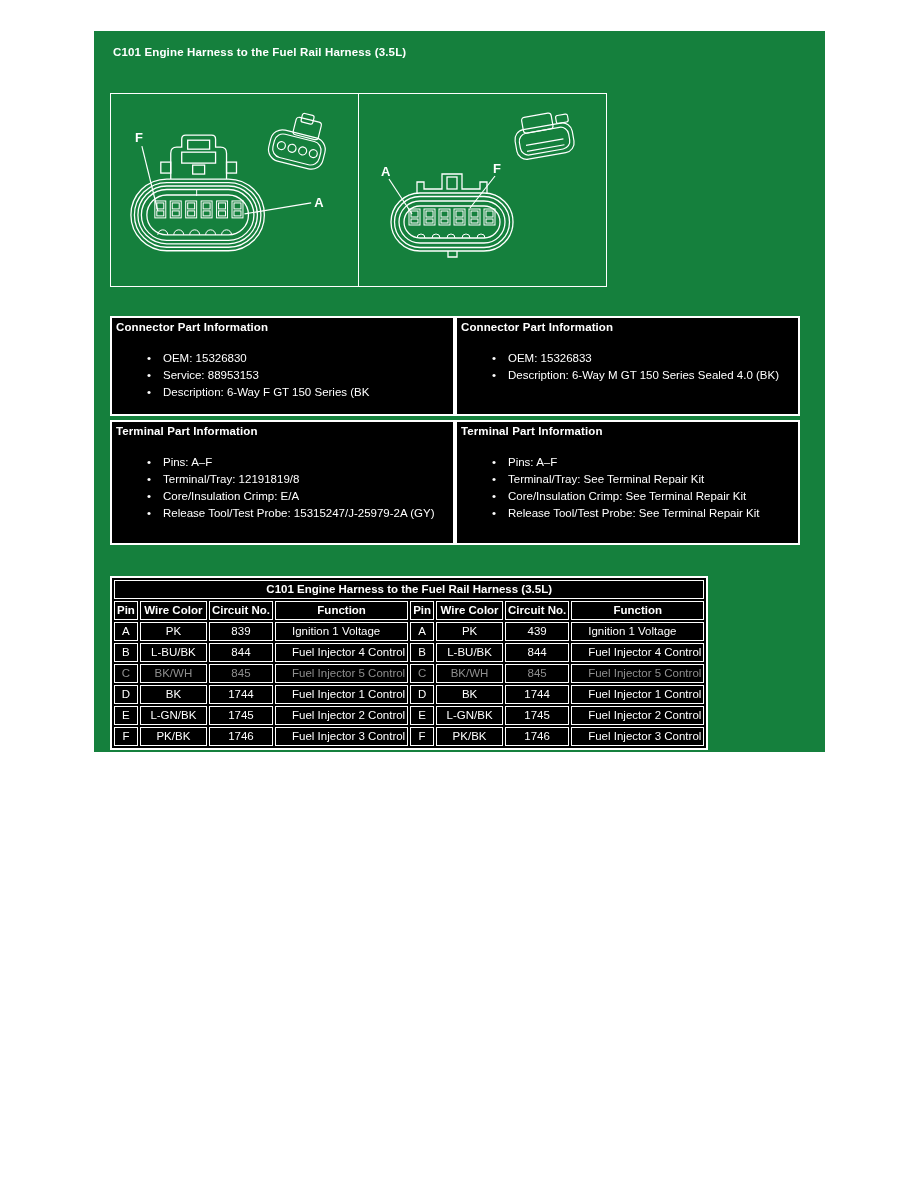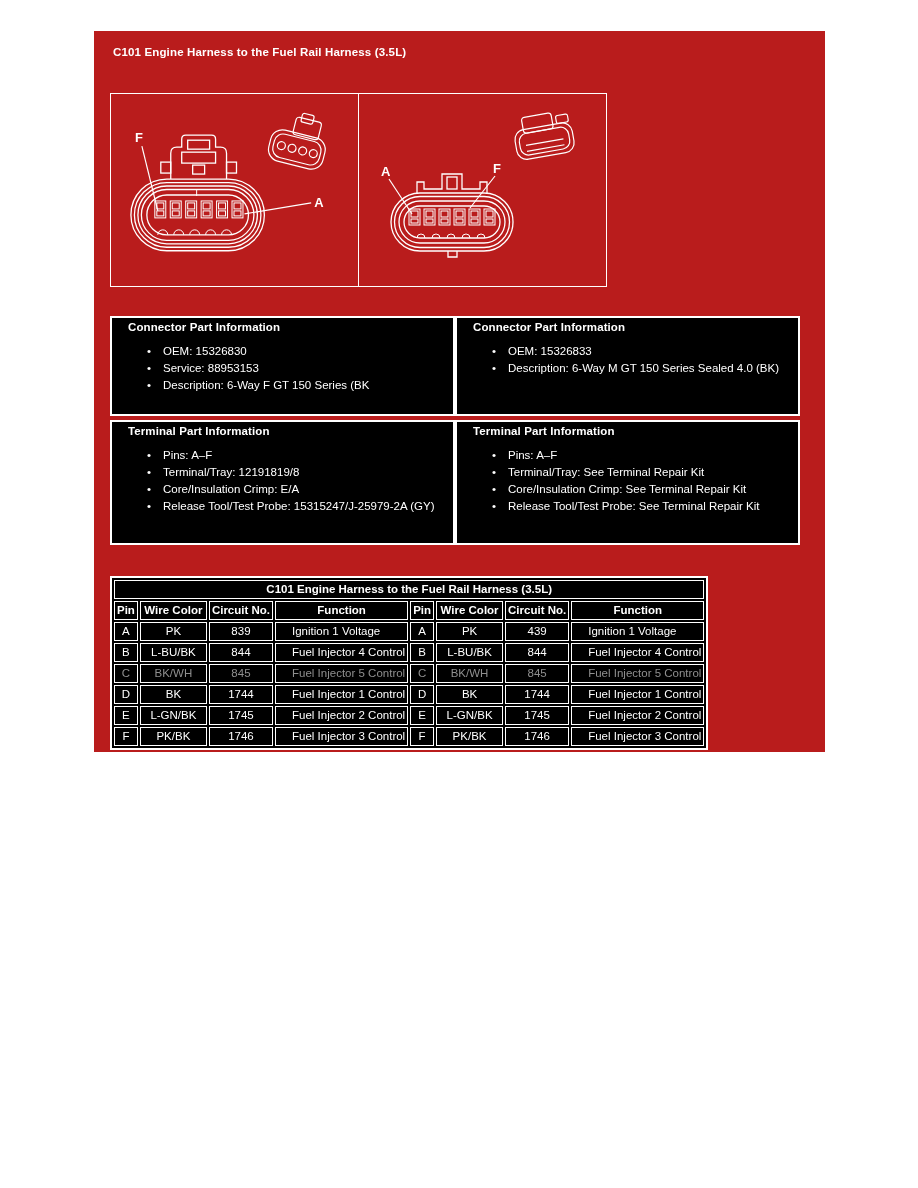--- a/index.html
+++ b/index.html
@@ -2,41 +2,41 @@
 <html><head>
 <meta charset="utf-8">
 <style>
   html,body{margin:0;padding:0;}
   body{
     width:918px;height:1188px;position:relative;background:#ffffff;
     font-family:"Liberation Sans",sans-serif;overflow:hidden;
   }
   .card{
     position:absolute;left:94px;top:31px;width:731px;height:721px;
-    background:#b91c1c;color:#ffffff;
+    background:#15803d;color:#ffffff;
   }
   .page-title{
     position:absolute;left:19px;top:15px;font-size:11.5px;font-weight:bold;
     letter-spacing:.15px;
   }
   
   .diagram-box{
     position:absolute;left:16px;top:62px;width:497px;height:194px;
     border:1.5px solid #ffffff;display:flex;box-sizing:border-box;
   }
   .panel{position:relative;flex:1 1 50%;height:100%;}
   .panel + .panel{border-left:1.5px solid #ffffff;}
   .panel svg{display:block;width:100%;height:100%;}
   .panel svg text{fill:#ffffff;font-family:"Liberation Sans",sans-serif;font-size:13px;font-weight:bold;}
   
   .infobox{
     position:absolute;border:2px solid #ffffff;box-sizing:border-box;background:#000;
   }
-  .infobox-title{font-weight:bold;font-size:11.5px;padding:3px 0 0 16px;letter-spacing:.1px;}
-  .bullets{margin-top:10px;}
+  .infobox-title{font-weight:bold;font-size:11.5px;padding:3px 0 0 4px;letter-spacing:.1px;}
+  .bullets{margin-top:17px;}
   .bullet-item{
     position:relative;padding-left:51px;padding-right:2px;font-size:11.5px;line-height:17px;
     white-space:nowrap;overflow:hidden;
   }
   .bullet-item::before{content:"\2022";position:absolute;left:35px;top:0;}
   
   .pin-table{
     position:absolute;left:16px;top:545px;
     border-collapse:separate;border-spacing:2px;
     background:#000;border:2px solid #ffffff;table-layout:fixed;

